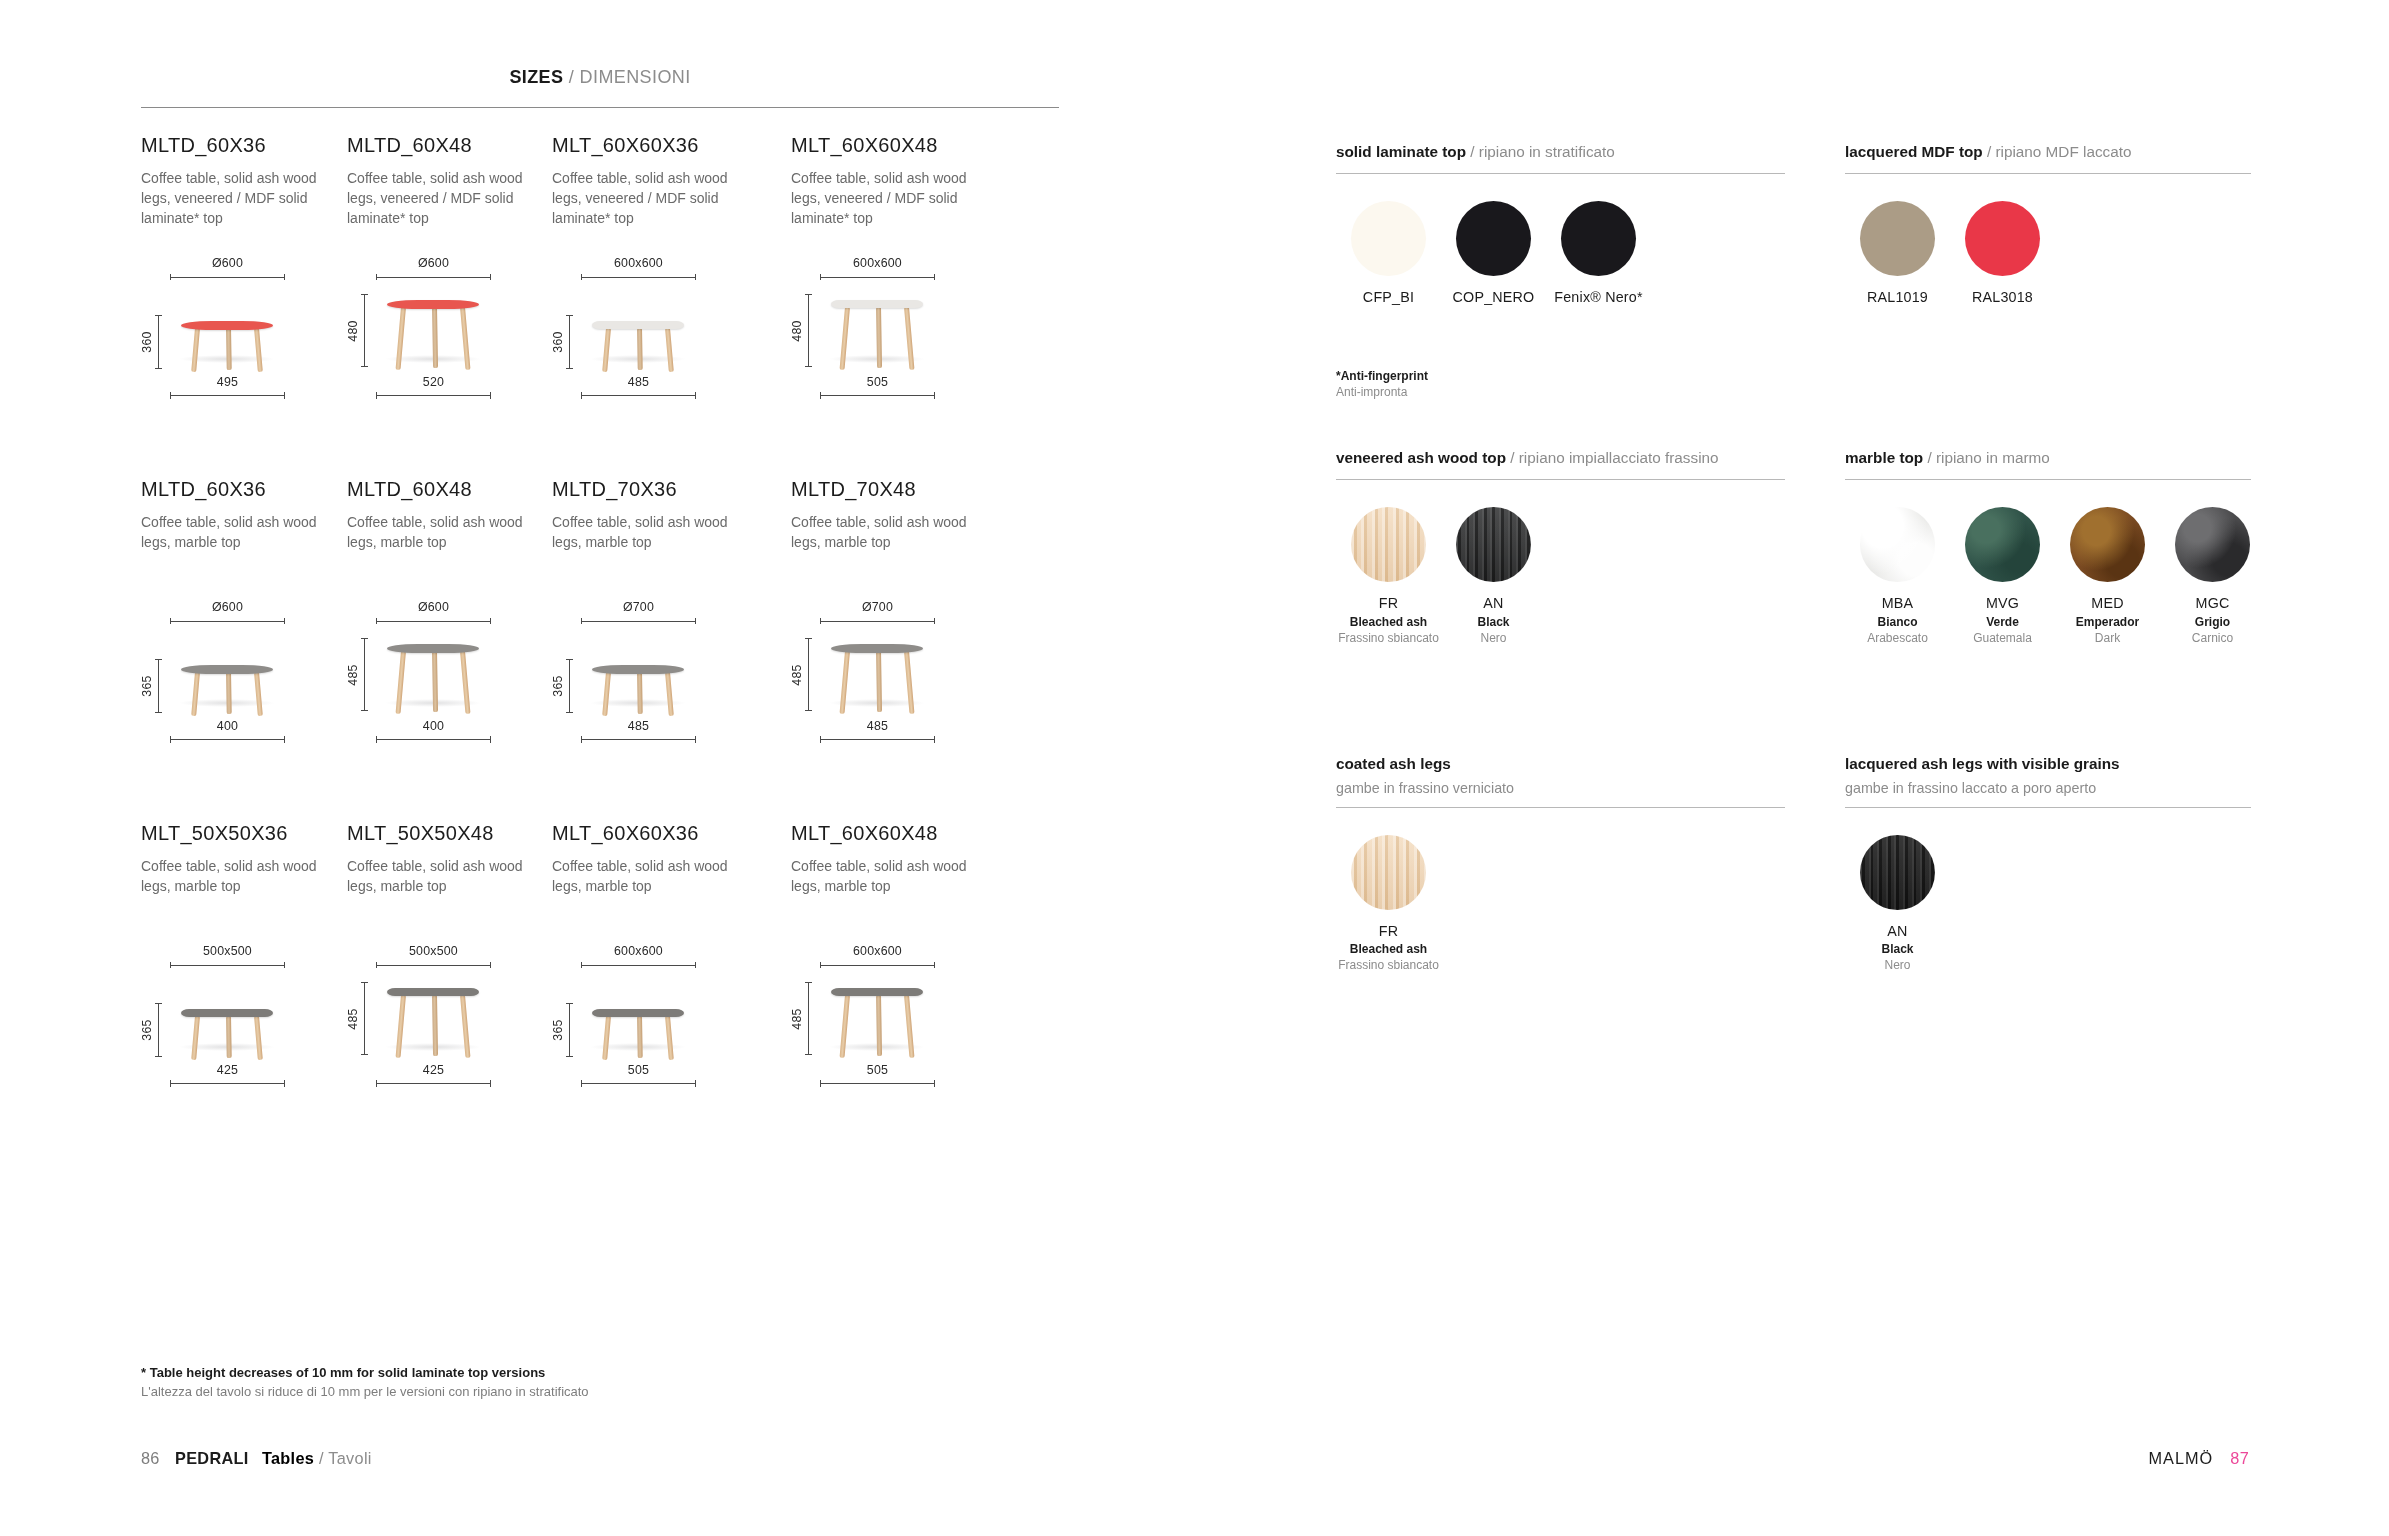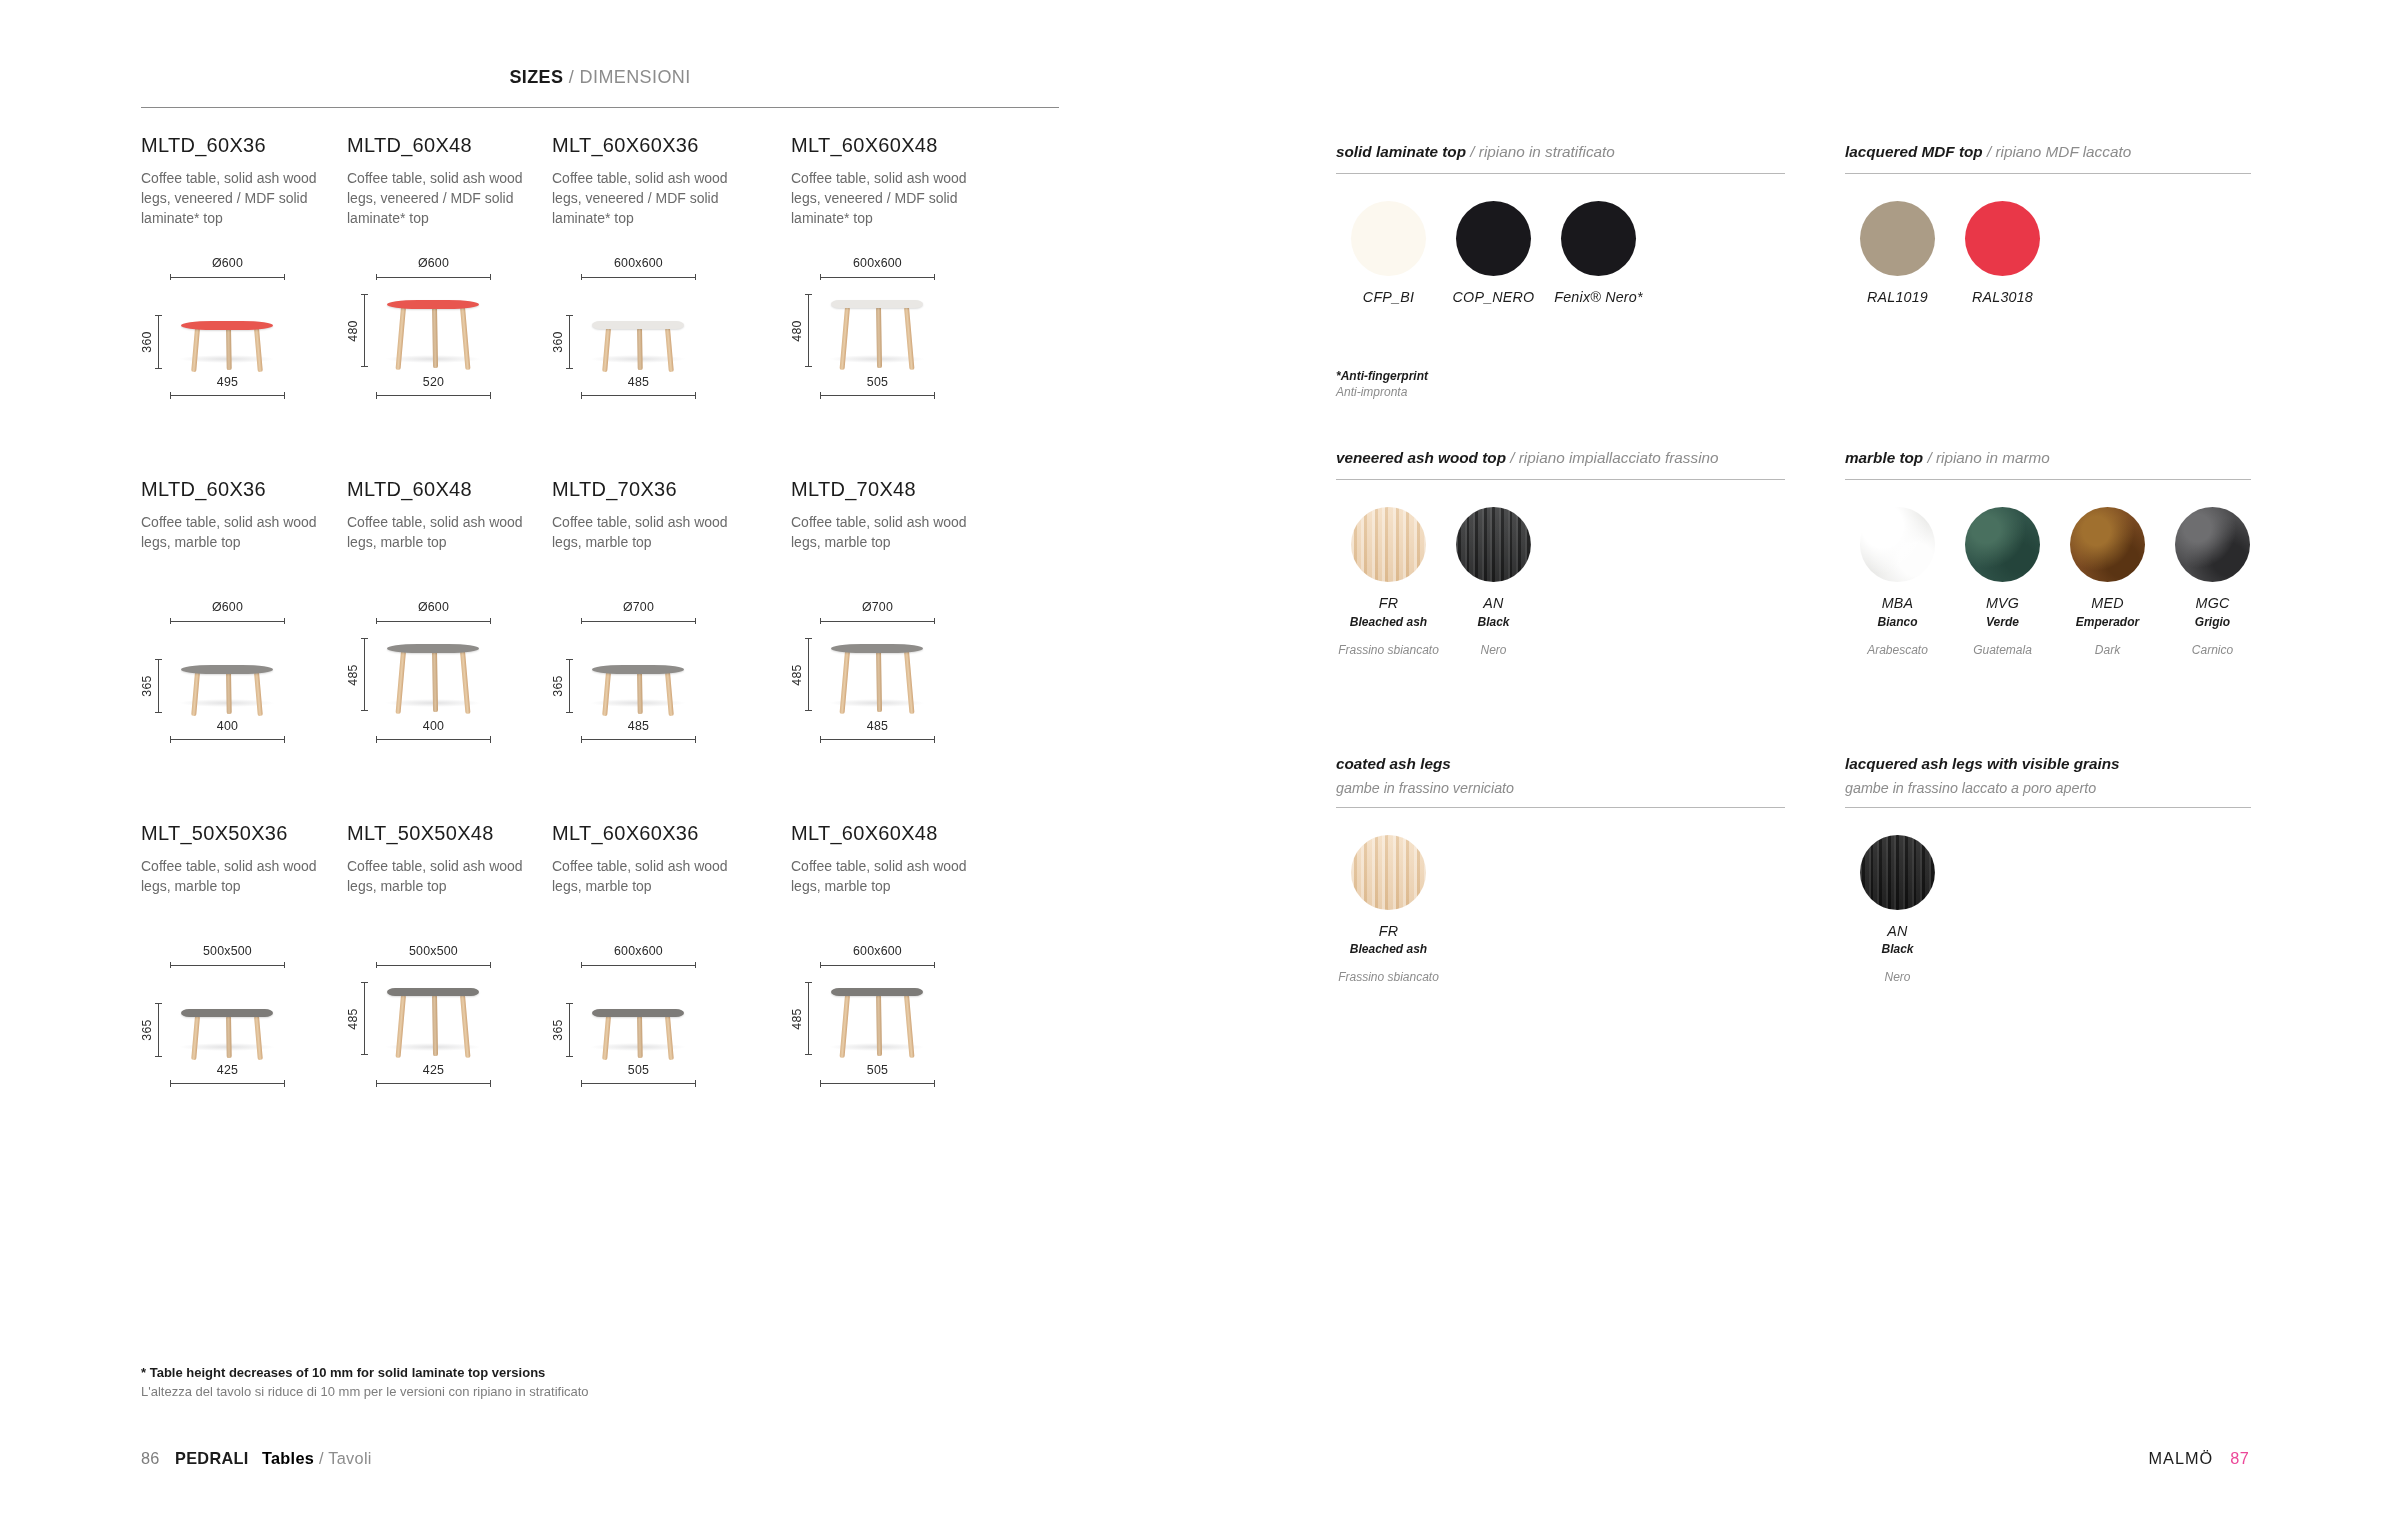--- a/index.html
+++ b/index.html
@@ -73,34 +73,34 @@
   .folio-l .num{color:#7d7d7d;margin-right:15.3px;}
   .folio-l .brand{font-weight:700;color:#1c1c1c;margin-right:13.4px;}
   .folio-l .sect{font-weight:700;color:#000000;}
   .folio-l .sect-it{color:#8c8c8c;font-weight:400;}
 
   
   .right{position:absolute;left:1195px;top:0;width:1195px;height:1536px;}
   .right-head{position:absolute;left:141px;top:67px;width:913px;}
   .right-head .rule{margin-top:19px;}
 
-  .fgroup{position:absolute;font-style:italic;}
+  .fgroup{position:absolute;}
   .fg-title{font-size:15.3px;white-space:nowrap;}
   .fg-title b{font-weight:700;color:#1a1a1a;}
   .fg-title span{color:#8c8c8c;font-weight:400;}
   .fg-sub{font-size:14.3px;color:#8c8c8c;margin-top:6.7px;}
   .fg-title + .thin-rule{margin-top:12.4px;}
   .fg-sub + .thin-rule{margin-top:11.5px;}
 
   .swrow{position:relative;margin-top:27px;height:153px;}
   .sw{position:absolute;top:0;width:105px;text-align:center;}
   .sw .disc{width:75px;height:75px;border-radius:50%;margin:0 auto;}
   .sw .code{margin-top:12.4px;font-size:14.3px;color:#1c1c1c;letter-spacing:0.2px;}
   .sw .en{margin-top:3.8px;font-size:12px;font-weight:700;color:#1c1c1c;line-height:1.25;}
-  .sw .it{margin-top:13px;font-size:12px;color:#8c8c8c;line-height:1.25;}
+  .sw .it{margin-top:1px;font-size:12px;color:#8c8c8c;line-height:1.25;}
 
   .af-note{position:absolute;font-size:12px;line-height:1.3;}
   .af-note .b{font-weight:700;color:#1c1c1c;}
   .af-note .g{color:#8c8c8c;}
 
   .folio-r{position:absolute;right:141px;top:1449px;font-size:16.3px;letter-spacing:0.3px;text-align:right;}
   .folio-r .brand{font-weight:400;color:#1c1c1c;margin-right:17px;letter-spacing:1px;}
   .folio-r .num{color:#ec4899;}
 </style>
 </head>

